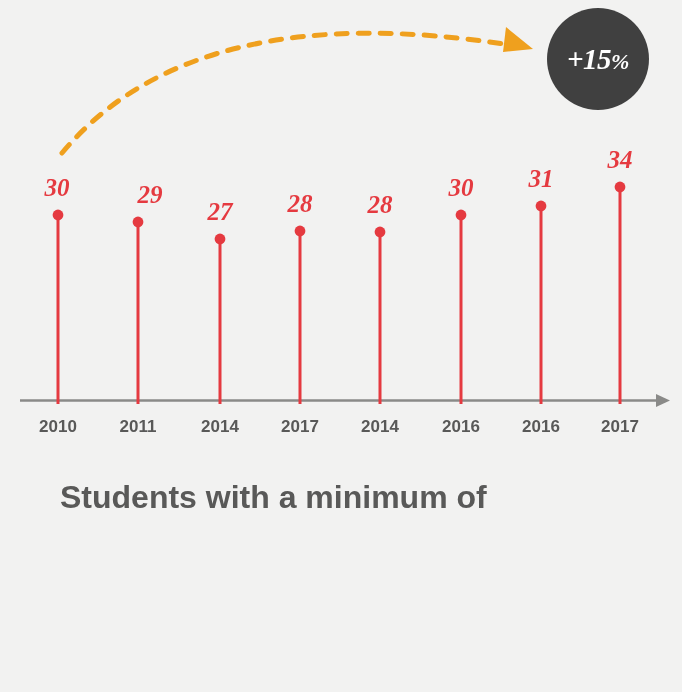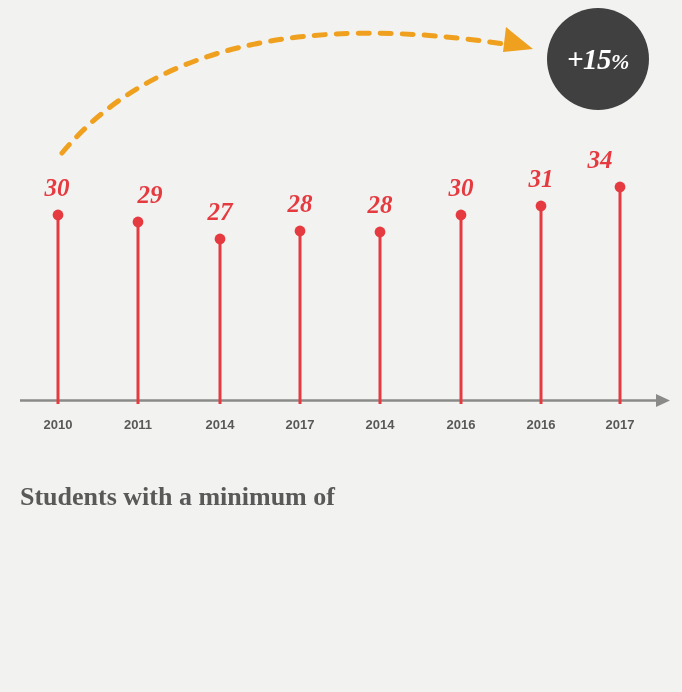--- a/index.html
+++ b/index.html
@@ -44,21 +44,21 @@
     letter-spacing: 0px;
     transform: translate(-50%, -100%);
     white-space: nowrap;
     line-height: 1;
   }
   .tick-label {
     position: absolute;
     color: #595958;
     font-family: "Liberation Sans", sans-serif;
     font-weight: bold;
-    font-size: 13px;
+    font-size: 17px;
     transform: translate(-50%, 0);
     white-space: nowrap;
     line-height: 1;
   }
   .badge {
     position: absolute;
     left: 547px;
     top: 8px;
     width: 102px;
     height: 102px;
@@ -82,25 +82,26 @@
     font-size: 22px;
   }
   .caption {
     position: absolute;
     left: 20px;
     top: 478px;
     width: 620px;
   }
   .caption-line {
     color: #595958;
-    font-family: Liberation Serif, serif;
+    font-family: Liberation Sans, sans-serif;
     font-weight: bold;
-    font-size: 26px;
+    font-size: 32px;
     line-height: 38px;
     white-space: nowrap;
+    margin-left: 40px;
   }
   .caption-unit {
     color: #8c8c8a;
     font-weight: normal;
   }
 </style>
 </head>
 <body>
 
 <div id="infographic">
@@ -142,21 +143,21 @@
 
   <div class="overlay-layer">
 
     <div class="value-label" style="left:57px;  top:200px;">30</div>
     <div class="value-label" style="left:150px; top:207px;">29</div>
     <div class="value-label" style="left:220px; top:224px;">27</div>
     <div class="value-label" style="left:300px; top:216px;">28</div>
     <div class="value-label" style="left:380px; top:217px;">28</div>
     <div class="value-label" style="left:461px; top:200px;">30</div>
     <div class="value-label" style="left:541px; top:191px;">31</div>
-    <div class="value-label" style="left:600px; top:172px;">34</div>
+    <div class="value-label" style="left:620px; top:172px;">34</div>
 
     <div class="tick-label" style="left:58px;  top:418px;">2010</div>
     <div class="tick-label" style="left:138px; top:418px;">2011</div>
     <div class="tick-label" style="left:220px; top:418px;">2014</div>
     <div class="tick-label" style="left:300px; top:418px;">2017</div>
     <div class="tick-label" style="left:380px; top:418px;">2014</div>
     <div class="tick-label" style="left:461px; top:418px;">2016</div>
     <div class="tick-label" style="left:541px; top:418px;">2016</div>
     <div class="tick-label" style="left:620px; top:418px;">2017</div>
 

